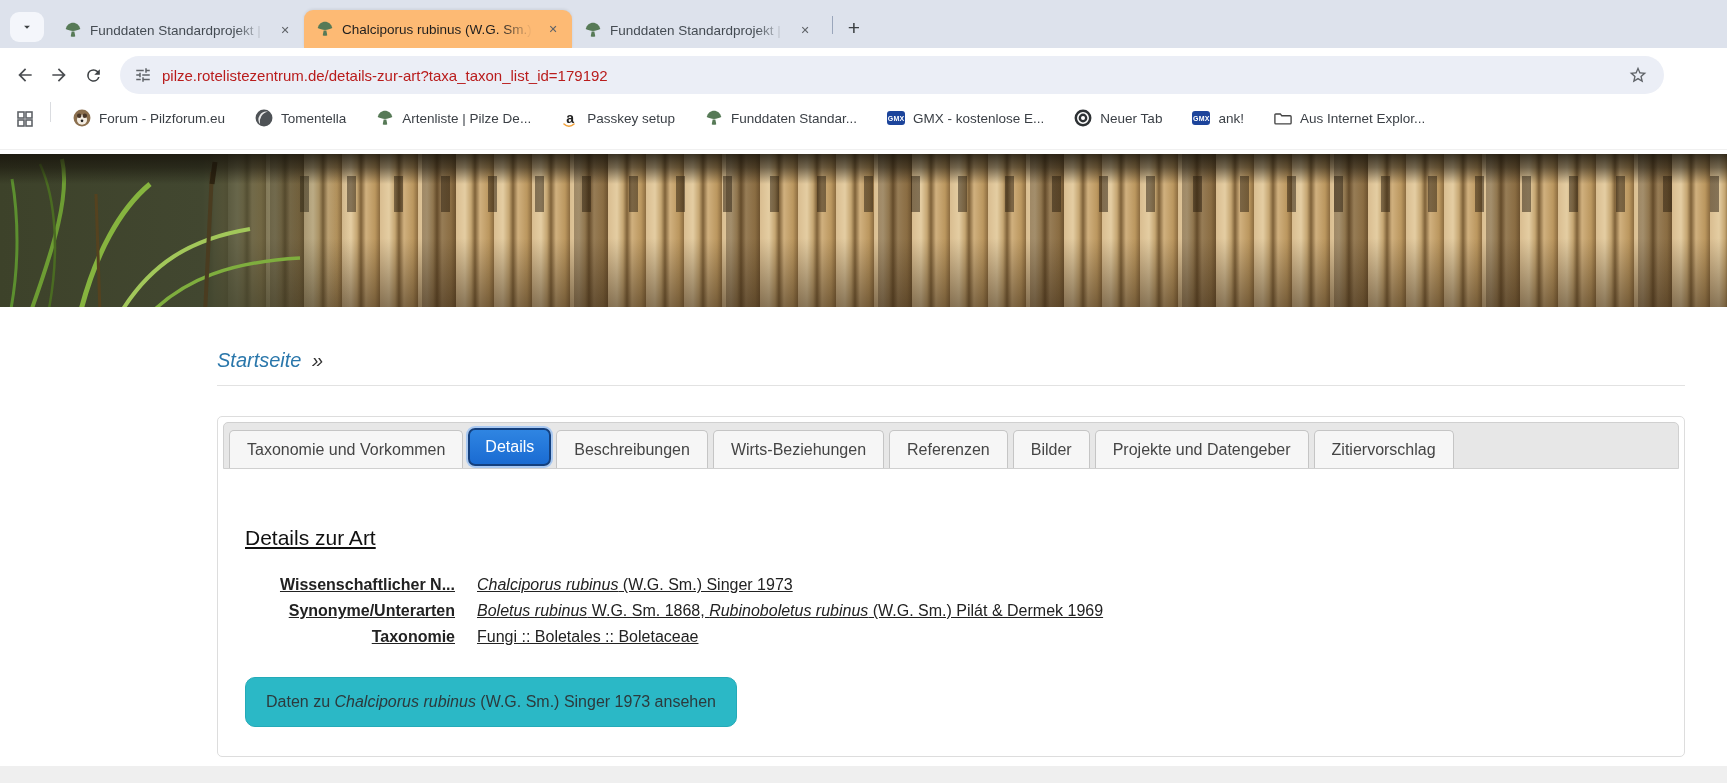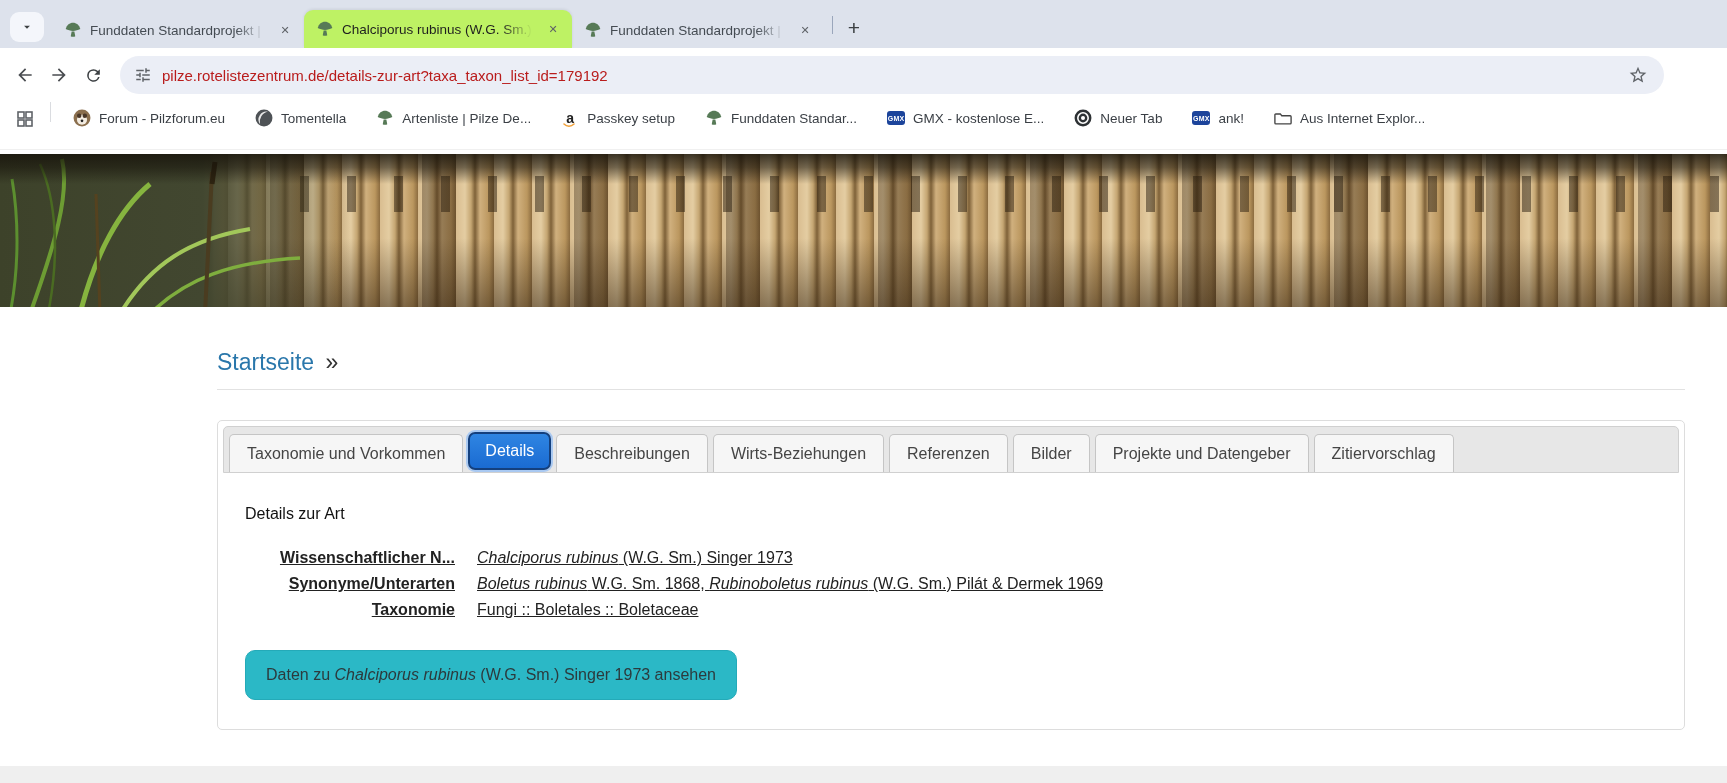--- a/index.html
+++ b/index.html
@@ -4,21 +4,21 @@
 <style>
   * { box-sizing: border-box; margin: 0; padding: 0; }
   html,body { width:1727px; height:783px; }
   body { font-family: "Liberation Sans", sans-serif; background:#fff; overflow:hidden; }
   .screen { position:relative; width:1727px; height:783px; background:#fff; overflow:hidden; }
 
   
   .tabstrip { position:absolute; left:0; top:0; width:100%; height:48px; background:#dde2ec; display:flex; align-items:flex-end; }
   .tab-search { margin:0 8px 6px 10px; width:34px; height:30px; border-radius:9px; background:#f4f6fb; display:flex; align-items:center; justify-content:center; cursor:pointer; }
   .btab { position:relative; display:flex; align-items:center; gap:8px; width:252px; height:36px; padding:0 10px 0 12px; border-radius:9px 9px 0 0; color:#444b52; font-size:13.5px; }
-  .btab.active { background:#bef264; color:#1f1f1f; width:268px; height:38px; box-shadow:0 -1px 3px rgba(0,0,0,.08); }
+  .btab.active { background:#fdba74; color:#1f1f1f; width:268px; height:38px; box-shadow:0 -1px 3px rgba(0,0,0,.08); }
   .btab .btab-title { flex:1; white-space:nowrap; overflow:hidden; -webkit-mask-image:linear-gradient(90deg,#000 82%,transparent 98%); mask-image:linear-gradient(90deg,#000 82%,transparent 98%); }
   .tab-close { width:18px; height:18px; border-radius:50%; display:flex; align-items:center; justify-content:center; font-size:11px; color:#5f6368; cursor:pointer; flex:0 0 auto; }
   .tab-sep { width:1px; height:18px; background:#9aa6bb; margin:0 6px 14px 8px; }
   .newtab-btn { width:30px; height:30px; margin-bottom:6px; border-radius:50%; display:flex; align-items:center; justify-content:center; font-size:21px; color:#3c4043; cursor:pointer; line-height:1; }
 
   .toolbar { position:absolute; left:0; top:48px; width:100%; height:54px; background:#fff; display:flex; align-items:center; }
   .navbtn { width:34px; height:34px; display:flex; align-items:center; justify-content:center; border-radius:50%; cursor:pointer; flex:0 0 auto; }
   .navbtn:first-child { margin-left:8px; }
   .omnibox { flex:0 0 auto; width:1544px; height:38px; margin-left:10px; background:#ebeef6; border-radius:19px; display:flex; align-items:center; padding:0 12px 0 14px; cursor:text; }
   .omni-url { flex:1; font-size:15px; color:#b91c1c; white-space:nowrap; overflow:hidden; margin-left:10px; }
@@ -44,31 +44,31 @@
   }
   .banner-left { position:absolute; left:0; top:0; bottom:0; width:350px;
     background:linear-gradient(90deg,#3d422a 0%,#424730 58%,rgba(66,71,48,0) 100%); }
   .tube-tips { position:absolute; left:300px; right:0; top:22px; height:36px;
     background:repeating-linear-gradient(90deg, rgba(40,28,13,.5) 0 9px, rgba(40,28,13,0) 9px 47px); }
   .banner-topshade { position:absolute; left:0; top:0; width:100%; height:30px;
     background:linear-gradient(180deg, rgba(22,18,10,.82) 0%, rgba(22,18,10,.55) 45%, rgba(22,18,10,0) 100%); }
   .grass-svg { position:absolute; left:0; top:0; }
 
   .content { position:relative; width:1468px; margin-left:217px; }
-  .breadcrumb { margin-top:42px; font-size:23px; }
+  .breadcrumb { margin-top:42px; font-size:20px;font-style:italic; }
   .breadcrumb a { color:#2a77ab; text-decoration:none; cursor:pointer; }
   .breadcrumb .sep { color:#333; margin-left:5px; }
   .crumb-rule { margin-top:13px; border:none; border-top:1px solid #e2e2e2; }
 
   .panel { margin-top:30px; border:1px solid #ddd; border-radius:5px; background:#fff; padding:5px; }
   .tabnav { display:flex; align-items:flex-end; gap:5px; background:#e7e7e7; border:1px solid #d0d0d0; border-radius:5px 5px 0 0; padding:5px 5px 0 5px; }
   .ptab { background:#f6f6f6; border:1px solid #c5c5c5; border-bottom:none; border-radius:5px 5px 0 0; padding:10px 17px 9px; font-size:16px; color:#454545; cursor:pointer; white-space:nowrap; }
   .ptab.active { background:linear-gradient(180deg,#2f85e2,#1a6bd2); border:2px solid #14407e; border-radius:7px; color:#fff; padding:8px 15px 8px; margin-bottom:2px; box-shadow:0 0 0 2px #a9c9f2; }
   .panel-body { padding:0 0 24px 22px; }
-  .panel-h { margin-top:32px; font-size:16px; font-weight:400; color:#111; }
+  .panel-h { margin-top:57px; font-size:21px; font-weight:400; color:#111;text-decoration:underline; }
   .detail-rows { margin-top:22px; }
   .drow { display:flex; line-height:26px; font-size:16px; color:#222;text-decoration:underline; }
   .dlabel { width:210px; font-weight:bold; text-align:right; flex:0 0 auto; white-space:nowrap; overflow:hidden; }
   .dvalue { margin-left:22px; }
   .cta { display:inline-block; margin-top:27px; background:#2bb8c6; border:1px solid #24aab8; border-radius:10px; padding:15px 20px; font-size:16px; color:#2c3a3d; font-family:"Liberation Sans",sans-serif; cursor:pointer; }
   .footer-strip { position:absolute; left:0; bottom:0; width:100%; height:17px; background:#efefef; }
 
   i { font-style:italic; }
 </style>
 </head>

